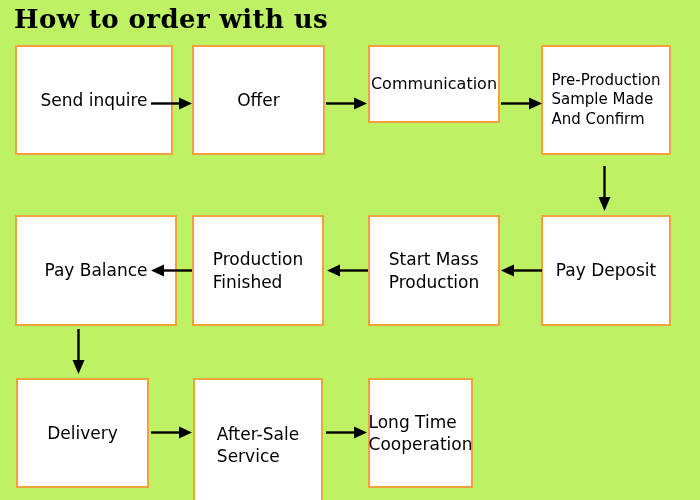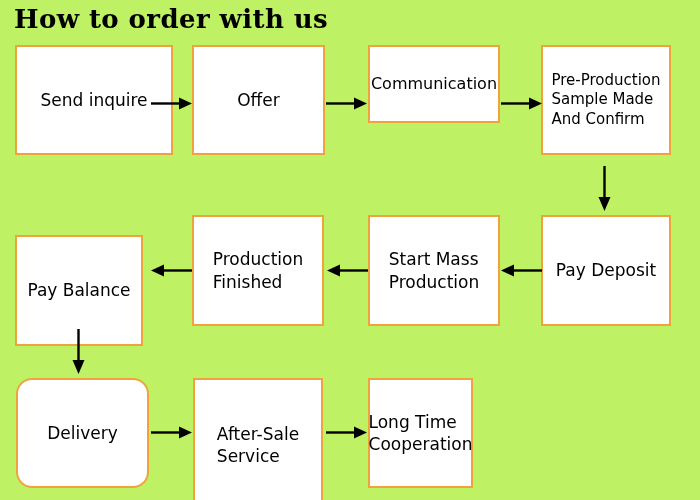--- a/index.html
+++ b/index.html
@@ -18,26 +18,26 @@
     display:flex;align-items:center;justify-content:center;
     text-align:left;white-space:pre-line;
     color:#000;font-size:17px;line-height:1.3;
   }
   
   .b0{left:15px;  top:45px;  width:158px; height:110px;}
   .b1{left:192px; top:45px;  width:133px; height:110px;}
   .b2{left:368px; top:45px;  width:132px; height:78px;font-size:16px;}
   .b3{left:541px; top:45px;  width:130px; height:110px;font-size:15px;}
   
-  .b4{left:15px;  top:215px; width:128px; height:111px;margin-top:20px;}
+  .b4{left:15px;  top:215px; width:162px; height:111px;}
   .b5{left:192px; top:215px; width:132px; height:111px;}
   .b6{left:368px; top:215px; width:132px; height:111px;}
   .b7{left:541px; top:215px; width:130px; height:111px;}
   
-  .b8{left:16px;  top:378px; width:133px; height:110px;border-radius:16px;}
+  .b8{left:16px;  top:378px; width:133px; height:110px;}
   .b9{left:193px; top:378px; width:130px; height:134px;}
   .b10{left:368px;top:378px; width:105px; height:110px;}
   .arr{position:absolute;display:block;}
 </style>
 </head>
 <body>
 
 <div class="canvas">
 
   <h1 class="title">How to order with us</h1>

